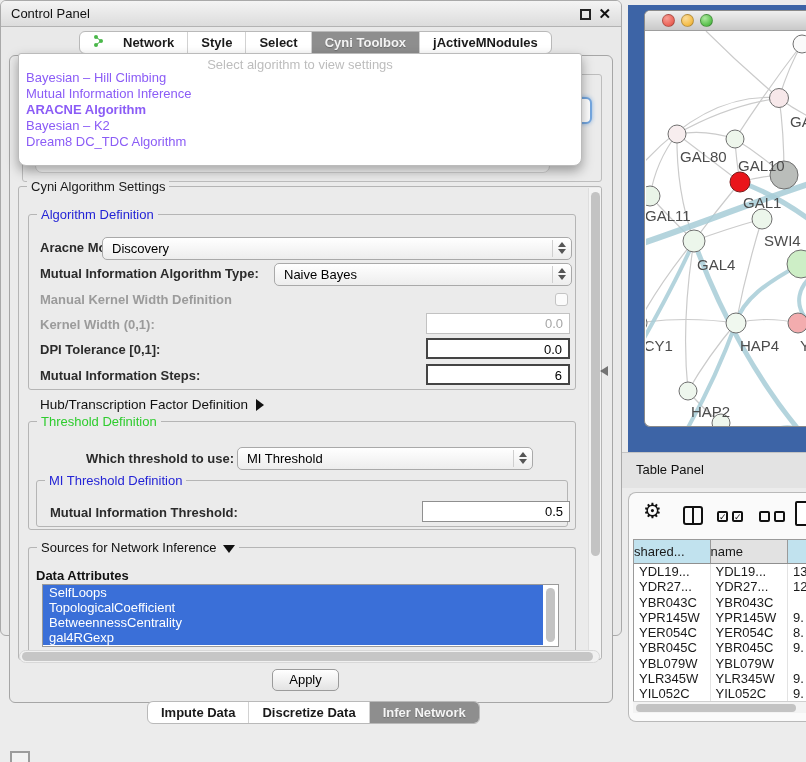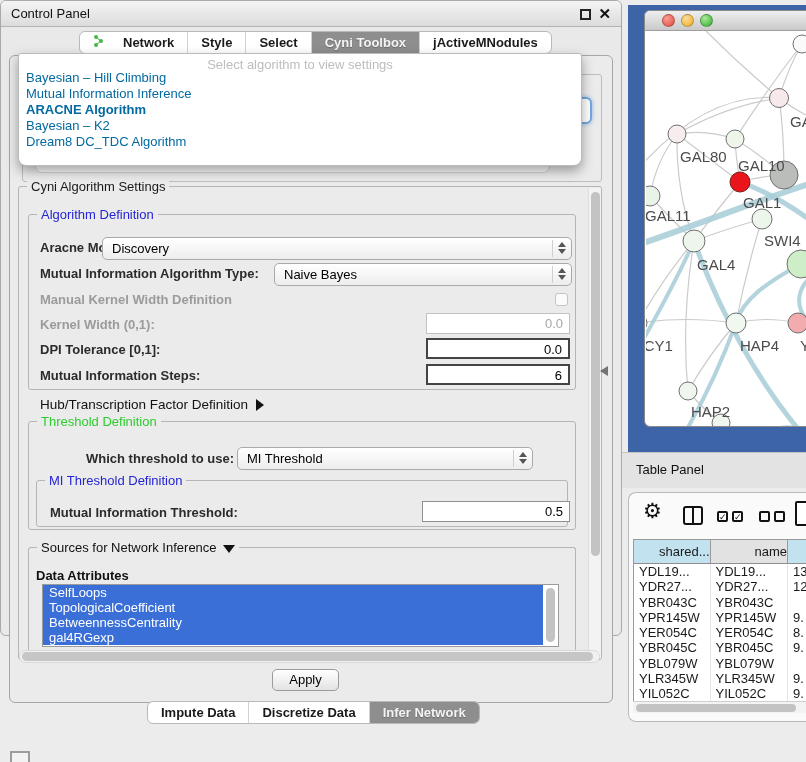--- a/index.html
+++ b/index.html
@@ -26,21 +26,21 @@
   .content-panel { left:8px; top:54px; width:604px; height:648px; background:#ebebeb; border:1px solid #a6a6a6; border-radius:6px; }
 
   
   .inference-group { left:12px; top:18px; width:580px; height:108px; border:1px solid #bdbdbd; border-radius:3px; }
   .focus-combo { left:492px; top:41px; width:90px; height:27px; background:#fff; border:2px solid #74a7e0; border-radius:6px; box-shadow:0 0 4px #8cb6e4; }
   .bg-combo { left:25px; top:86px; width:515px; height:31px; background:#fcfcfc; border:1px solid #d2d2d2; border-radius:7px; color:#c6c6c6; line-height:29px; padding-left:12px; }
 
   
   .dropdown { left:8px; top:-3px; width:564px; height:113px; background:#fff; border:1px solid #bbb; border-radius:3px 3px 8px 8px; box-shadow:0 5px 12px rgba(0,0,0,.35); z-index:60; }
   .dd-hint { text-align:center; color:#bdbdbd; font-size:13px; padding-top:3px; height:16px; }
-  .dd-item { height:16px; line-height:16px; font-size:13px; padding-left:7px; color:#0369a1; white-space:nowrap; }
+  .dd-item { height:16px; line-height:16px; font-size:13px; padding-left:7px; color:#8b5cf6; white-space:nowrap; }
   .dd-item.bold { font-weight:bold; }
 
   
   .group { position:absolute; border:1px solid #b5b5b5; border-radius:3px; }
   .legend { position:absolute; top:-8px; left:8px; background:#ebebeb; padding:0 4px; font-size:13px; white-space:nowrap; }
   .legend.blue { color:#2424d6; }
   .legend.green { color:#2ecc2e; }
 
   .lbl { position:absolute; font-size:13px; font-weight:bold; color:#2b2b2b; white-space:nowrap; }
   .lbl.dim { color:#9b9b9b; }
@@ -91,21 +91,21 @@
   .table-outer { left:628px; top:492px; width:178px; height:230px; background:#fafafa; border:1px solid #b9b9b9; border-right:none; border-radius:8px 0 0 8px; overflow:hidden; }
   .gear-icon { position:absolute; left:14px; top:6px; font-family:"DejaVu Sans", sans-serif; font-size:21px; color:#111; }
   .cols-icon { position:absolute; left:54px; top:13px; width:20px; height:19px; border:2px solid #111; border-radius:3px; }
   .cols-icon::after { content:""; position:absolute; left:7px; top:0; bottom:0; border-left:2px solid #111; }
   .cb-icon { position:absolute; top:18px; width:11px; height:11px; border:2px solid #111; border-radius:2px; font-family:"DejaVu Sans", sans-serif; font-size:9px; line-height:8px; text-align:center; color:#111; font-weight:bold; }
   .doc-icon { position:absolute; left:166px; top:8px; width:18px; height:25px; border:2px solid #111; border-radius:2px; background:#fff; }
   .doc-icon::before { content:""; position:absolute; right:-2px; top:-2px; border-left:7px solid transparent; border-top:7px solid #fafafa; }
 
   .tbl { position:absolute; left:4px; top:46px; width:174px; height:174px; background:#fff; border:1px solid #9a9a9a; border-right:none; overflow:hidden; }
   .tbl-head { display:flex; height:24px; border-bottom:1px solid #8f8f8f; }
-  .th { font-size:13px; text-align:right; line-height:23px; border-right:1px solid #9a9a9a; overflow:hidden; white-space:nowrap; }
+  .th { font-size:13px; text-align:left; line-height:23px; border-right:1px solid #9a9a9a; overflow:hidden; white-space:nowrap; }
   .th.hl { background:#c1e2ee; }
   .th.plainbg { background:#e2e2e2; }
   .tr { display:flex; height:15.3px; }
   .td { font-size:13px; line-height:15px; padding-left:5px; overflow:hidden; white-space:nowrap; border-right:1px solid #e3e3e3; }
   .tbl-hscroll { position:absolute; left:4px; top:208px; width:174px; height:12px; background:#f3f3f3; border-top:1px solid #cfcfcf; }
   .tbl-hthumb { position:absolute; left:3px; top:2px; width:160px; height:8px; background:#c3c3c3; border-radius:4px; }
 
   .mini-square { left:10px; top:751px; width:20px; height:16px; border:2px solid #9c9c9c; background:#f2f2f2; }
   .cursor-mark { left:600px; top:366px; width:0; height:0; border-top:5px solid transparent; border-bottom:5px solid transparent; border-right:8px solid #555; opacity:.8; }
 </style>

